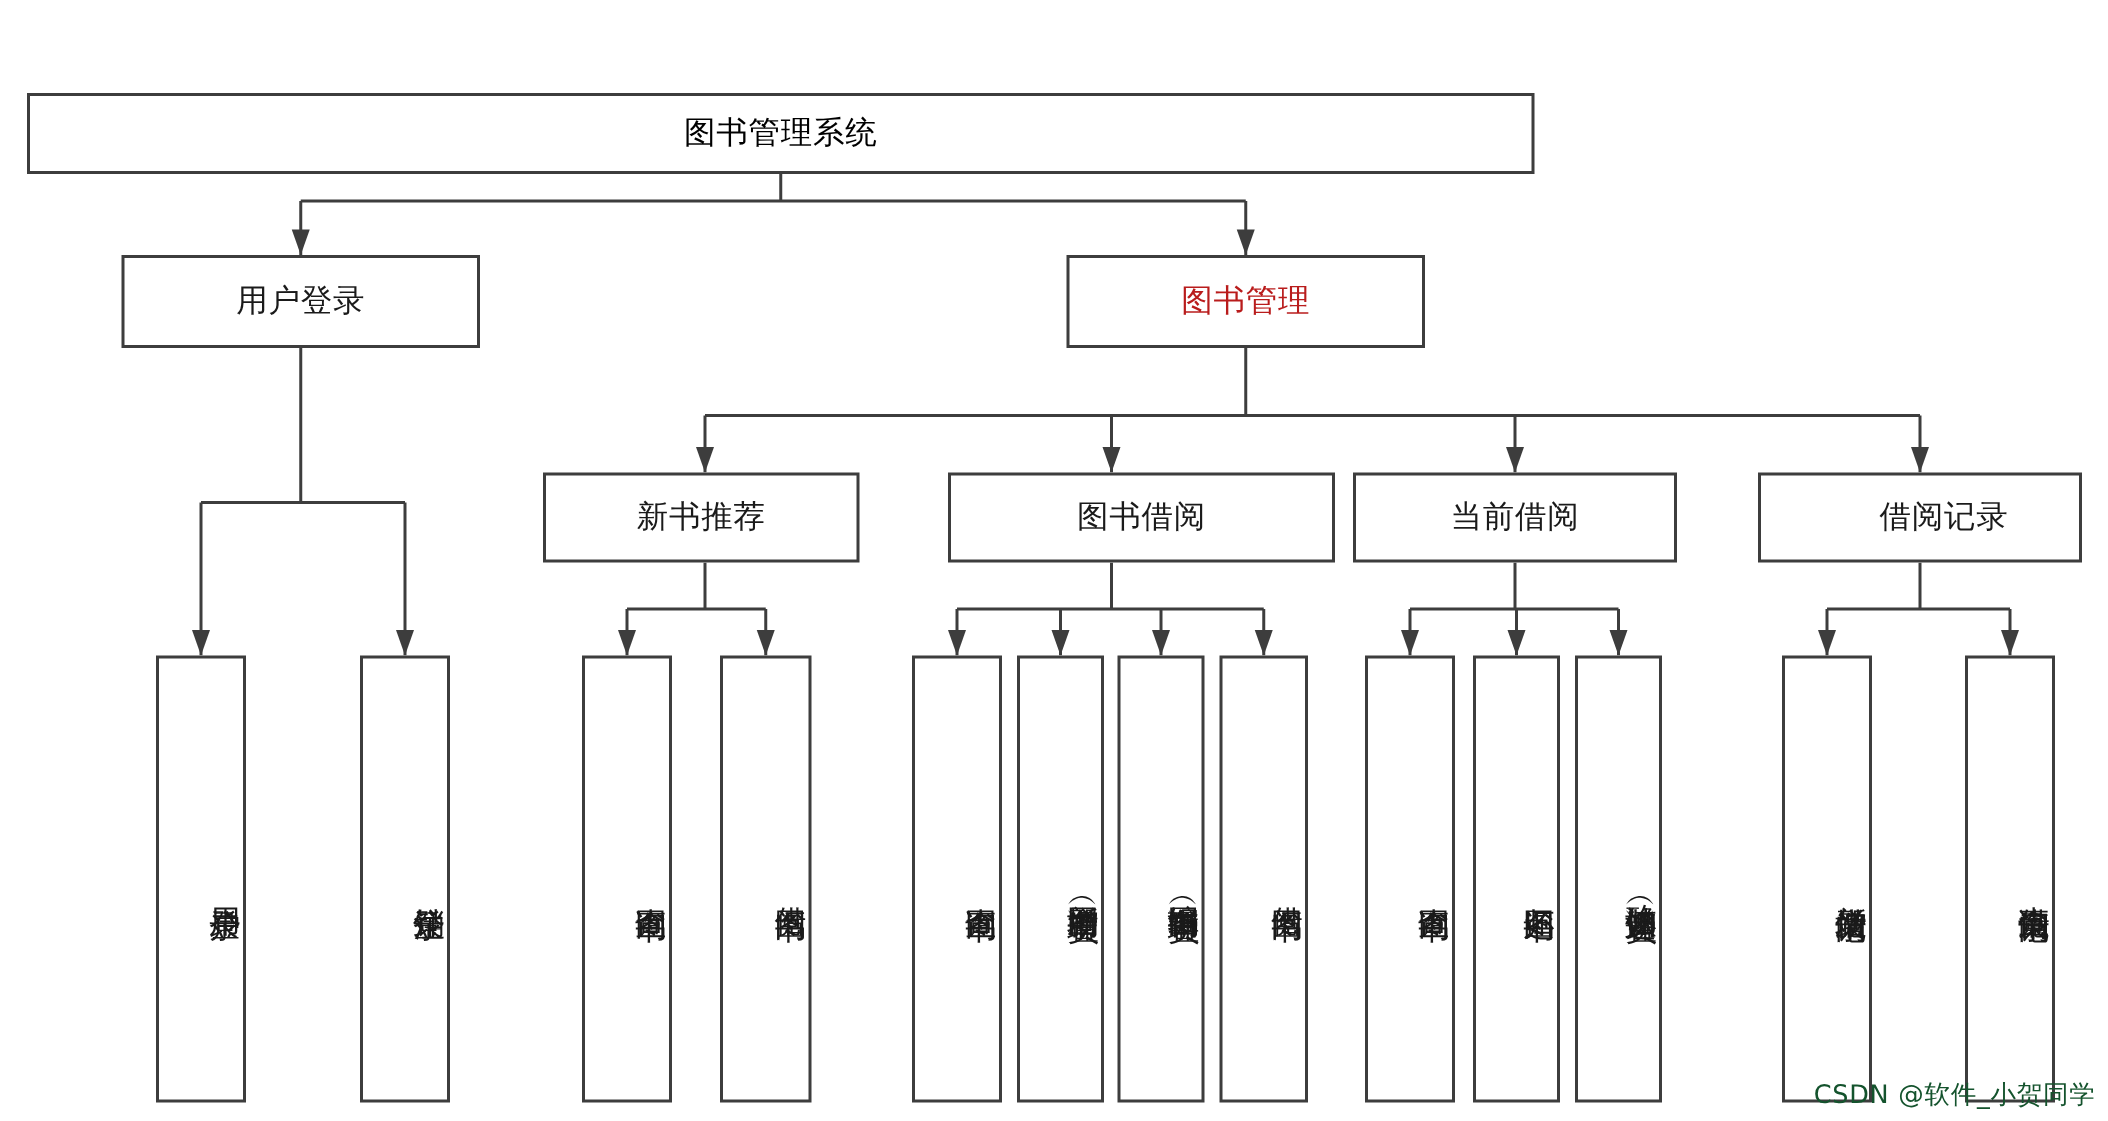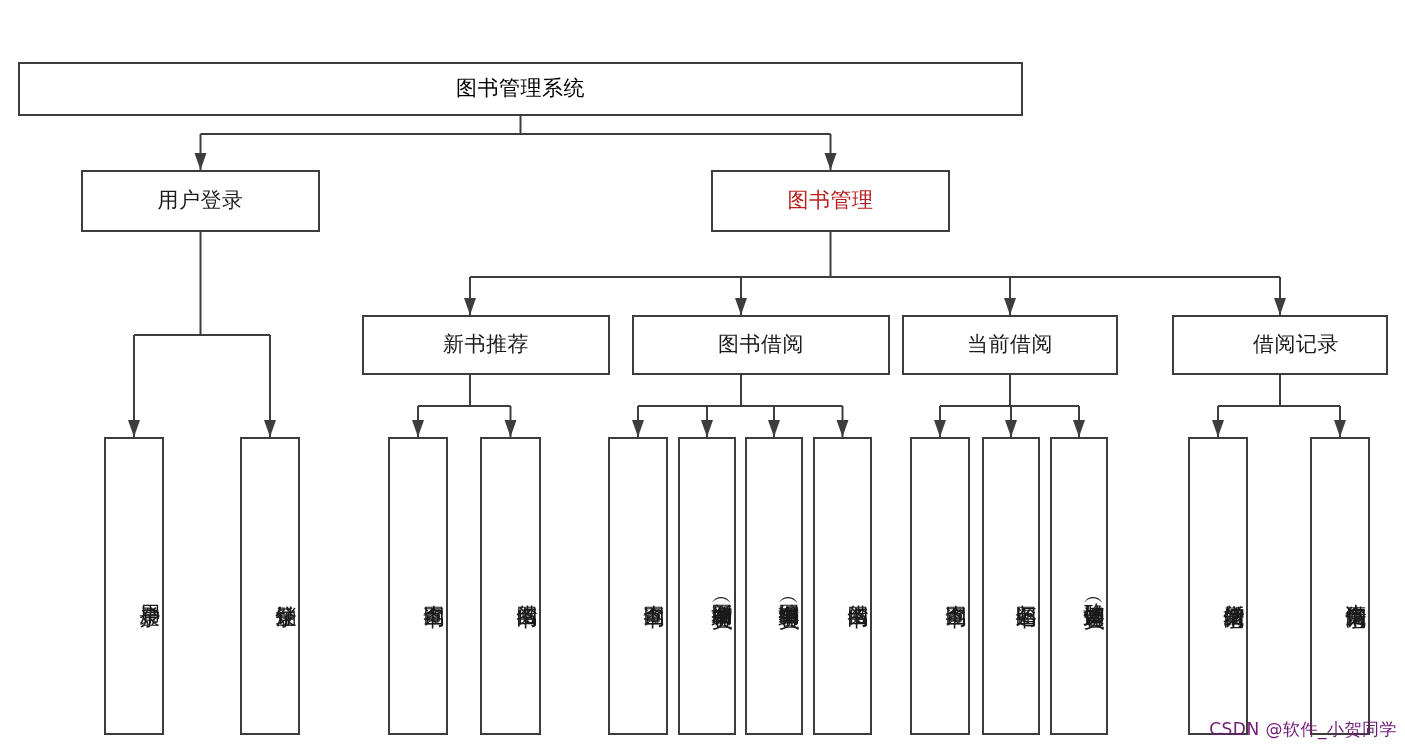--- a/index.html
+++ b/index.html
@@ -55,21 +55,21 @@
     writing-mode: vertical-rl;
     text-orientation: upright;
     white-space: normal;
     text-align: left;
   }
   .watermark {
     position: absolute;
     right: 8px;
     bottom: 6px;
     font-size: 17px;
-    color: #701a75;
+    color: #14532d;
     letter-spacing: 0.5px;
     white-space: nowrap;
     user-select: none;
   }
 </style>
 </head>
 <body>
 
 <div id="canvas">
   <svg id="edges" viewBox="0 0 1405 747" xmlns="http://www.w3.org/2000/svg">
@@ -135,21 +135,21 @@
       </div>
       <div class="node v" style="left: 104px; top: 437px; width: 60px; height: 298px; border-color: rgb(61, 61, 61); border-width: 2px; background: rgb(255, 255, 255); color: rgb(26, 26, 26);">
         <span class="vtext" style="max-height: 282px;">用户登录</span>
       </div>
       <div class="node v" style="left: 240px; top: 437px; width: 60px; height: 298px; border-color: rgb(61, 61, 61); border-width: 2px; background: rgb(255, 255, 255); color: rgb(26, 26, 26);">
         <span class="vtext" style="max-height: 282px;">注销登录</span>
       </div>
       <div class="node h" style="left: 711px; top: 170px; width: 239px; height: 62px; border-color: rgb(61, 61, 61); border-width: 2px; background: rgb(255, 255, 255); color: #b91c1c;">
         <span class="htext">图书管理</span>
       </div>
-      <div class="node h" style="left: 362px; top: 315px; width: 248px; height: 60px; border-color: rgb(61, 61, 61); border-width: 2px; background: rgb(255, 255, 255); color: rgb(26, 26, 26);">
+      <div class="node h" style="left: 362px; top: 315px; width: 211px; height: 60px; border-color: rgb(61, 61, 61); border-width: 2px; background: rgb(255, 255, 255); color: rgb(26, 26, 26);">
         <span class="htext">新书推荐</span>
       </div>
       <div class="node v" style="left: 388px; top: 437px; width: 60px; height: 298px; border-color: rgb(61, 61, 61); border-width: 2px; background: rgb(255, 255, 255); color: rgb(26, 26, 26);">
         <span class="vtext" style="max-height: 282px;">查询图书</span>
       </div>
       <div class="node v" style="left: 480px; top: 437px; width: 61px; height: 298px; border-color: rgb(61, 61, 61); border-width: 2px; background: rgb(255, 255, 255); color: rgb(26, 26, 26);">
         <span class="vtext" style="max-height: 282px;">借阅图书</span>
       </div>
       <div class="node h" style="left: 632px; top: 315px; width: 258px; height: 60px; border-color: rgb(61, 61, 61); border-width: 2px; background: rgb(255, 255, 255); color: rgb(26, 26, 26);">
         <span class="htext">图书借阅</span>

